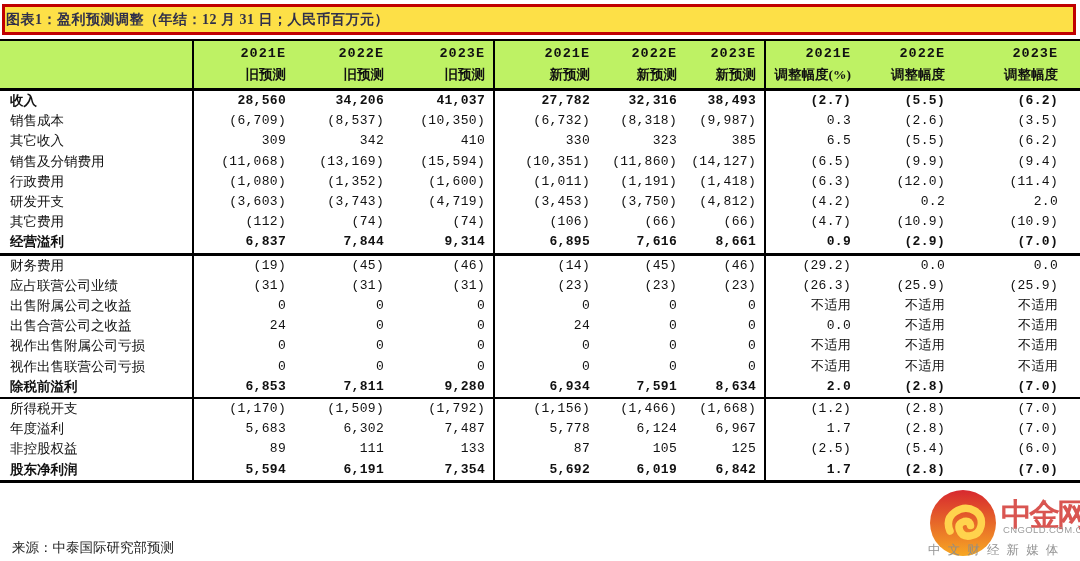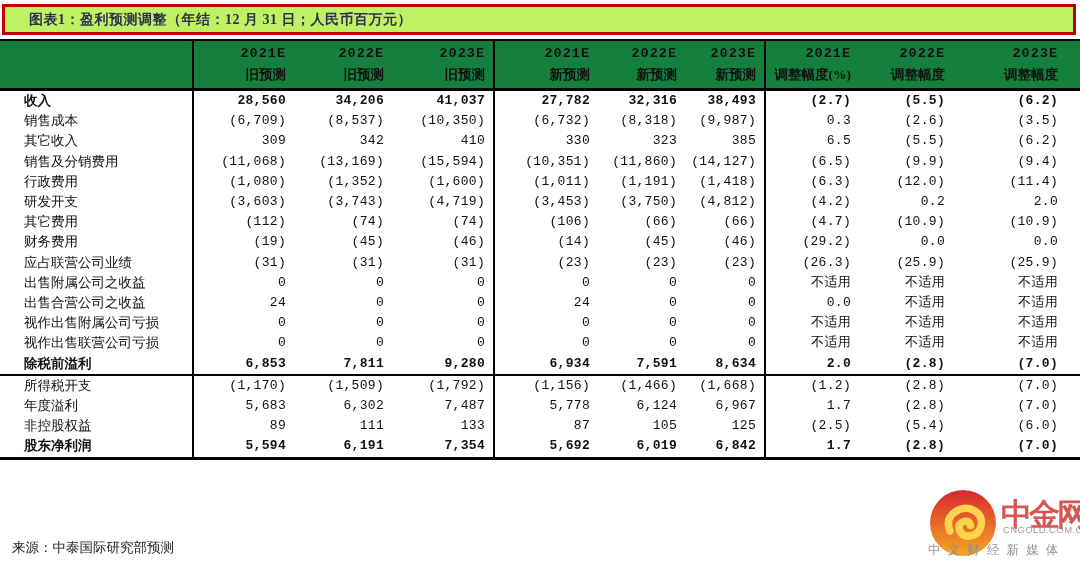--- a/index.html
+++ b/index.html
@@ -9,49 +9,49 @@
     font-family: "Liberation Serif", "DejaVu Serif", serif;
     color: #111111;
   }
   .page { position: relative; width: 1080px; height: 561px; }
 
   
   .title-box {
     position: absolute; left: 2px; top: 4px; width: 1074px; height: 31px;
     border: 3px solid #c00000;
     display: flex; align-items: center;
-    padding-left: 24px;
-    background: #bef264;
+    padding-left: 1px;
+    background: #fde047;
   }
   .title-box span {
     font-size: 14px; font-weight: 700; color: #30304a;
     letter-spacing: 0.5px;
   }
 
   
   table {
     position: absolute; left: 0; top: 39px; width: 1080px;
     border-collapse: collapse; table-layout: fixed;
   }
   thead th {
-    background: #15803d;
+    background: #bef264;
     border-top: 2px solid #000;
     border-bottom: 3px solid #000;
     font-weight: 700; font-size: 13.5px;
     text-align: right; vertical-align: middle;
     padding: 2px 8px 3px 0;
     height: 46px;
   }
   thead th div { line-height: 21px; }
   thead th .yr { font-family: "Liberation Mono", "DejaVu Sans Mono", monospace; letter-spacing: 1px; }
   tbody td {
     font-size: 13.5px; height: 20.2px; line-height: 20.2px;
     white-space: nowrap; overflow: hidden;
   }
-  .c-label { text-align: left; padding-left: 24px; }
+  .c-label { text-align: left; padding-left: 10px; }
   .c-num {
     text-align: right; padding-right: 8px;
     font-family: "Liberation Mono", "DejaVu Sans Mono", monospace;
     font-size: 13px; letter-spacing: 0.3px;
   }
   .c-last { padding-right: 22px !important; }
   .vline { border-right: 2px solid #000; }
   tr.bold td { font-weight: 700; }
   tr.sec td { border-bottom: 2px solid #000; }
   tr.sec-thick td { border-bottom: 3px solid #000; }
@@ -224,20 +224,32 @@
           <td class="c-label vline">其它费用</td>
           <td class="c-num">(112)</td>
           <td class="c-num">(74)</td>
           <td class="c-num vline">(74)</td>
           <td class="c-num">(106)</td>
           <td class="c-num">(66)</td>
           <td class="c-num vline">(66)</td>
           <td class="c-num">(4.7)</td>
           <td class="c-num">(10.9)</td>
           <td class="c-num c-last">(10.9)</td>
+        </tr>
+        <tr class="bold sec-thick">
+          <td class="c-label vline">经营溢利</td>
+          <td class="c-num">6,837</td>
+          <td class="c-num">7,844</td>
+          <td class="c-num vline">9,314</td>
+          <td class="c-num">6,895</td>
+          <td class="c-num">7,616</td>
+          <td class="c-num vline">8,661</td>
+          <td class="c-num">0.9</td>
+          <td class="c-num">(2.9)</td>
+          <td class="c-num c-last">(7.0)</td>
         </tr>
         <tr>
           <td class="c-label vline">财务费用</td>
           <td class="c-num">(19)</td>
           <td class="c-num">(45)</td>
           <td class="c-num vline">(46)</td>
           <td class="c-num">(14)</td>
           <td class="c-num">(45)</td>
           <td class="c-num vline">(46)</td>
           <td class="c-num">(29.2)</td>

